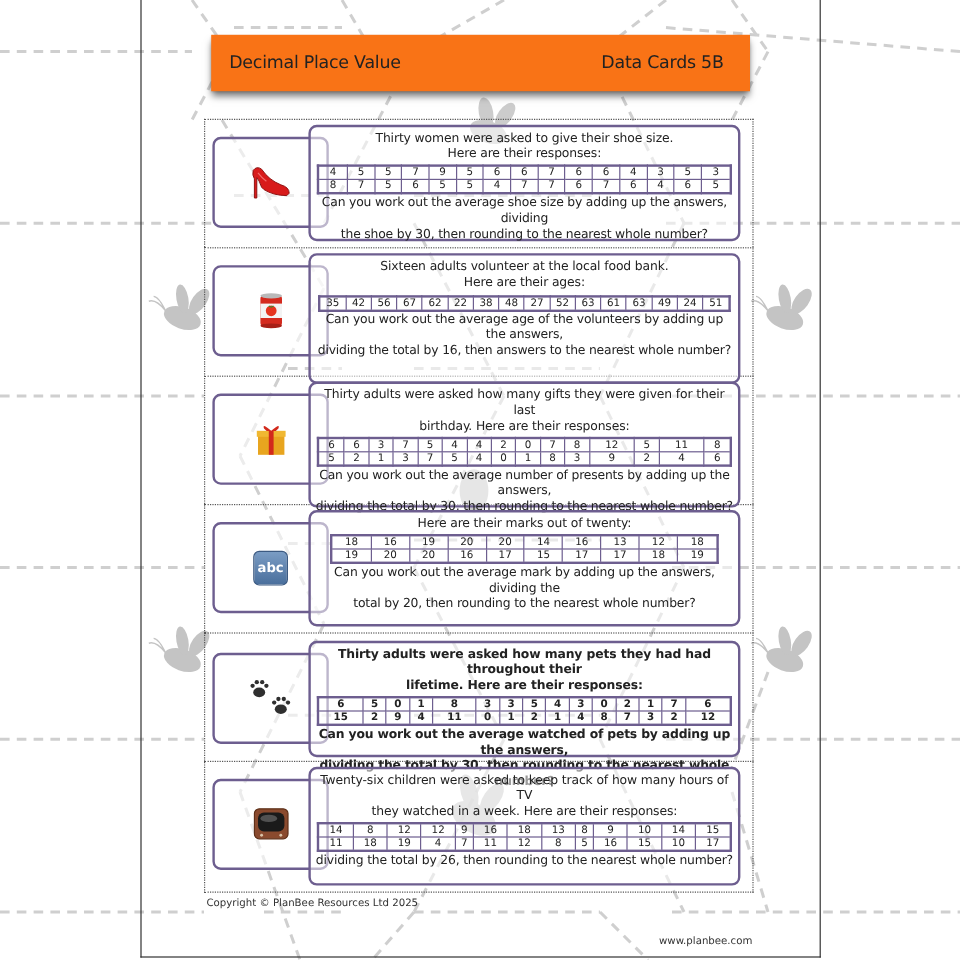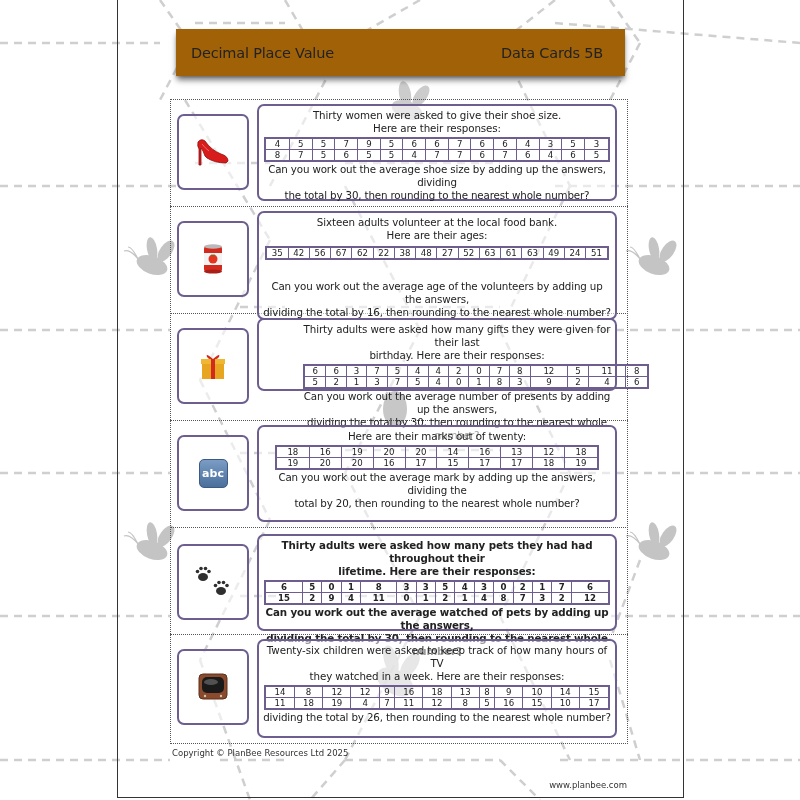--- a/index.html
+++ b/index.html
@@ -8,41 +8,41 @@
 
   .hexbg { position: absolute; left: 0; top: 0; width: 800px; height: 800px; z-index: 0; pointer-events: none; }
 
   .page {
     position: absolute; left: 117px; top: 0; width: 567px; height: 798px;
     border: 1.5px solid #333; border-top: none; z-index: 1; background: transparent;
   }
 
   .title-box {
     position: absolute; left: 176px; top: 29px; width: 449px; height: 47px;
-    background: #a16207; z-index: 3;
+    background: #f97316; z-index: 3;
     box-shadow: 0 5px 6px -1px rgba(0,0,0,0.55), 0 1px 2px rgba(0,0,0,0.15);
     display: flex; align-items: center; justify-content: space-between;
     padding: 0 22px 0 15px;
     font-size: 14.5px; color: #222; letter-spacing: -0.2px;
   }
 
   .cards-frame {
     position: absolute; left: 170px; top: 99px; width: 458px; height: 645px;
     border: 1.5px dotted #555; z-index: 2;
   }
   .card-row {
     position: absolute; left: 170px; width: 458px; z-index: 3;
   }
   .row-divider {
     position: absolute; left: 170px; width: 458px; height: 0;
     border-top: 1.5px dotted #555; z-index: 3;
   }
 
   .icon-box {
-    position: absolute; left: 7px; width: 72px;
+    position: absolute; left: 7px; width: 97px;
     border: 2px solid #6d5e8f; border-radius: 7px; background: rgba(255,255,255,0.6);
     display: flex; align-items: center; justify-content: center;
   }
   .text-card {
     position: absolute; left: 87px; width: 360px;
     border: 2px solid #6d5e8f; border-radius: 7px; background: rgba(255,255,255,0.55);
     text-align: center; font-size: 10.3px; line-height: 13px; color: #222;
     padding: 3px 4px 0 4px;
   }
   .text-card .intro { letter-spacing: -0.1px; }
@@ -234,42 +234,42 @@
             <td>7</td>
             <td>6</td>
             <td>4</td>
             <td>6</td>
             <td>5</td>
       </tr>
     </tbody>
       </table>
     <div class="question">
       <div>Can you work out the average shoe size by adding up the answers, dividing</div>
-      <div>the total by 30, then rounding to the nearest whole number?</div>
+      <div>the shoe by 30, then rounding to the nearest whole number?</div>
     </div>
   </div>
 </div>
 
 <div class="card-row" style="top:206px; height:107px;">
   <div class="icon-box" style="top:15px; height:76px;">
     <svg width="22" height="32" viewBox="0 0 22 32">
       <rect x="2" y="3" width="18" height="26" rx="3" fill="#d42a1e"></rect>
       <ellipse cx="11" cy="3.5" rx="9" ry="2.2" fill="#b9b9b9"></ellipse>
       <ellipse cx="11" cy="28.5" rx="9" ry="2" fill="#a71f16"></ellipse>
       <rect x="2" y="10" width="18" height="12" fill="#f3f3f3"></rect>
       <circle cx="11" cy="16" r="4.5" fill="#e5341f"></circle>
       <path d="M9 12 L11 13 L13 12" stroke="#3a8a2a" stroke-width="1" fill="none"></path>
     </svg>
   </div>
   <div class="text-card" style="top:5px; height:109px;">
     <div class="intro">
       <div>Sixteen adults volunteer at the local food bank.</div>
       <div>Here are their ages:</div>
     </div>
-    <table class="data" style="width:344px; margin-top:4px; margin-bottom:20px;">
+    <table class="data" style="width:344px; margin-top:4px; margin-bottom:0;">
       <tbody>
           <tr>
         <td>35</td>
             <td>42</td>
             <td>56</td>
             <td>67</td>
             <td>62</td>
             <td>22</td>
             <td>38</td>
             <td>48</td>
@@ -279,35 +279,35 @@
             <td>61</td>
             <td>63</td>
             <td>49</td>
             <td>24</td>
             <td>51</td>
       </tr>
     </tbody>
       </table>
     <div class="question">
       <div>Can you work out the average age of the volunteers by adding up the answers,</div>
-      <div>dividing the total by 16, then rounding to the nearest whole number?</div>
+      <div>dividing the total by 16, then answers to the nearest whole number?</div>
     </div>
   </div>
 </div>
 
 <div class="card-row" style="top:313px; height:107px;">
   <div class="icon-box" style="top:15px; height:76px;">
     <svg width="28" height="30" viewBox="0 0 28 30">
       <rect x="3" y="10" width="22" height="18" fill="#e8a51f"></rect>
       <rect x="2" y="8" width="24" height="5" fill="#f0b832"></rect>
       <rect x="12" y="8" width="4" height="20" fill="#d22a1c"></rect>
       <path d="M14 8 Q6 1 8 6 Q10 9 14 8 Q22 1 20 6 Q18 9 14 8Z" fill="#d22a1c"></path>
     </svg>
   </div>
-  <div class="text-card" style="top:5px; height:73px;padding-left:44px;">
+  <div class="text-card" style="top:5px; height:105px;">
     <div class="intro">
       <div>Thirty adults were asked how many gifts they were given for their last</div>
       <div>birthday. Here are their responses:</div>
     </div>
     <table class="data" style="width:346px;">
       <tbody>
           <tr>
         <td>6</td>
             <td>6</td>
             <td>3</td>

